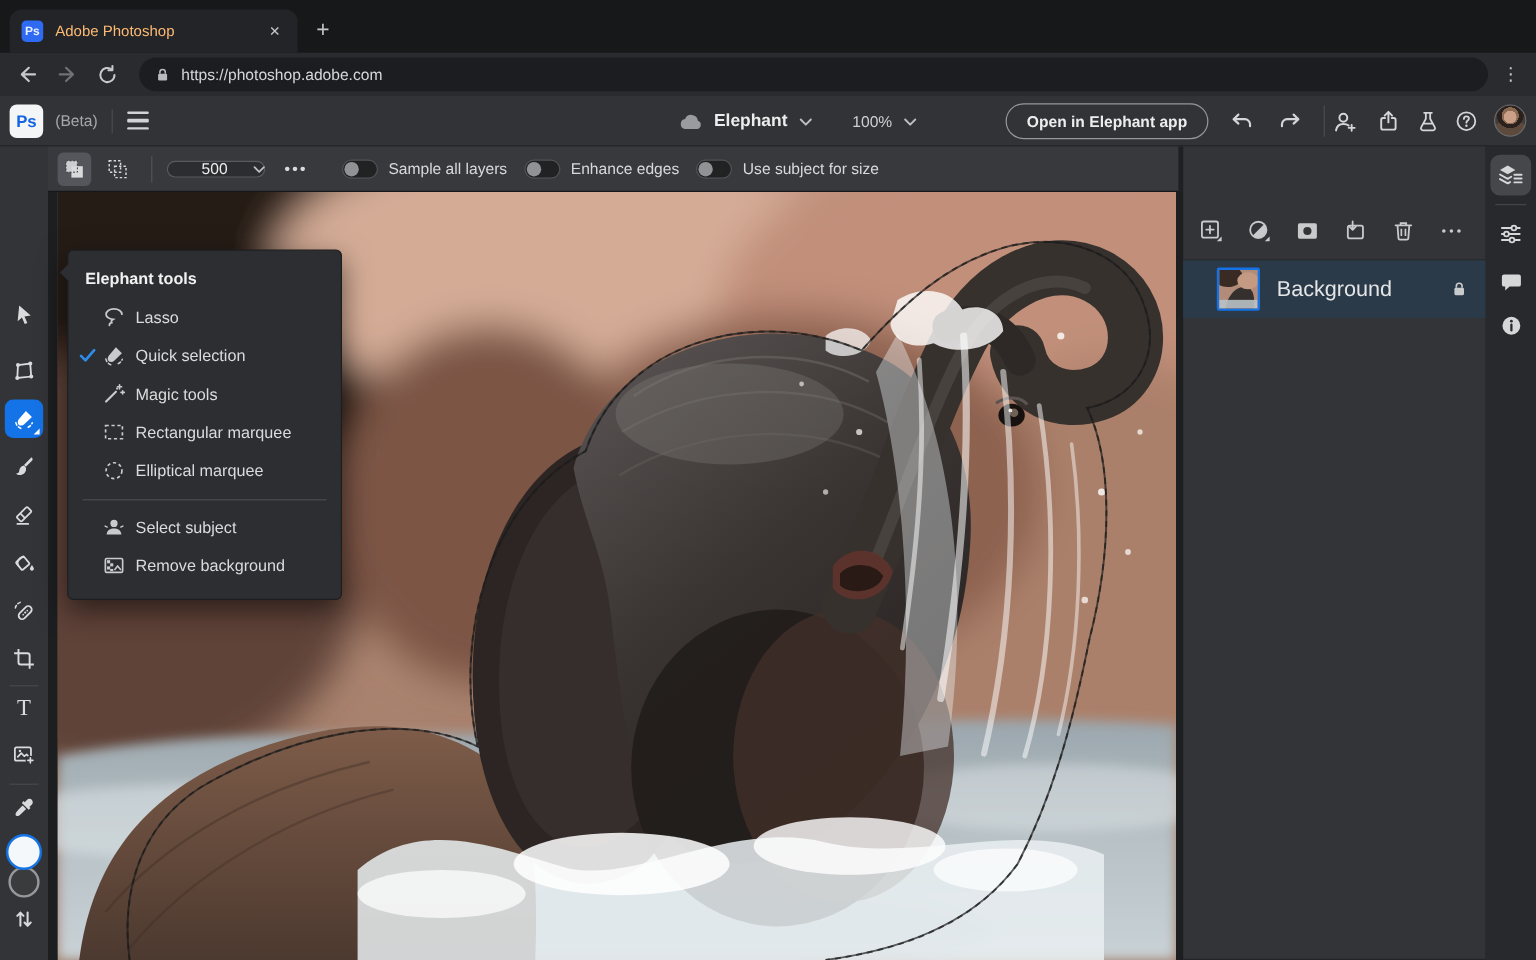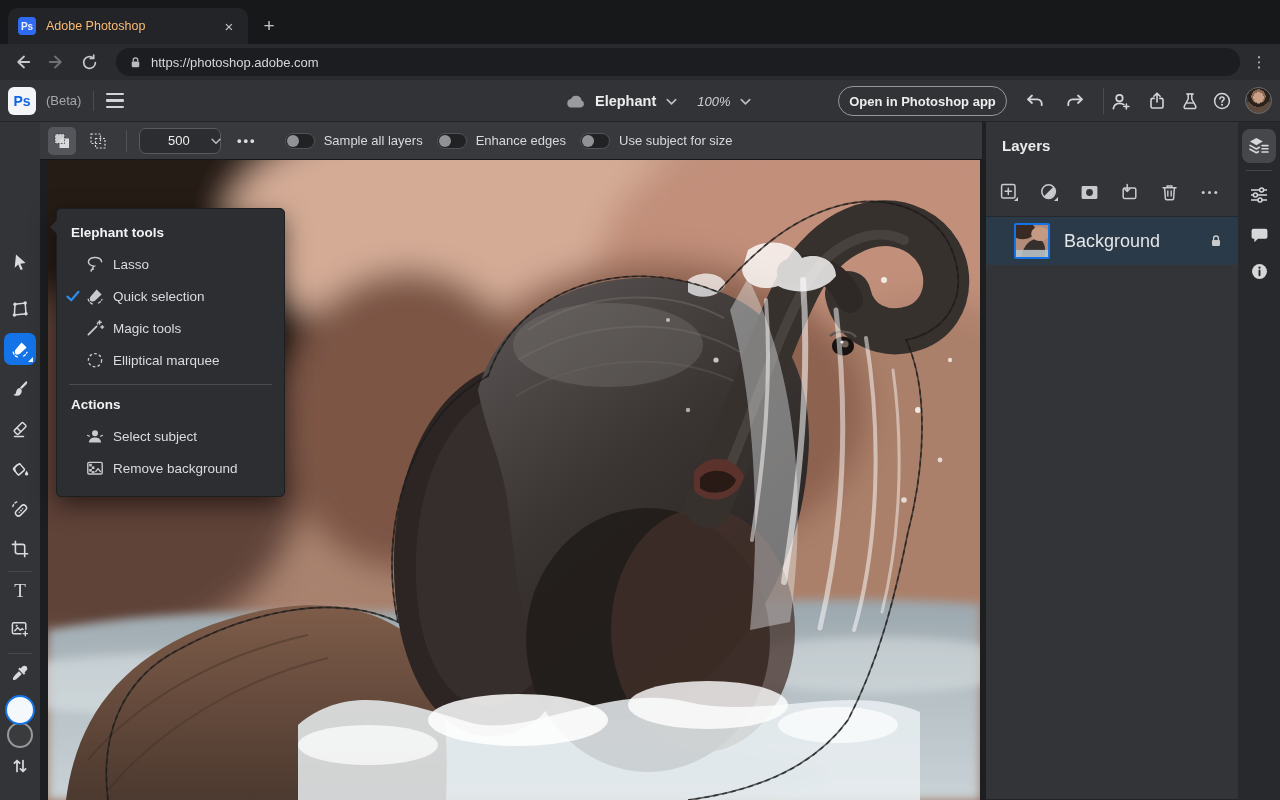--- a/index.html
+++ b/index.html
@@ -32,21 +32,21 @@
   .appbar { left:0; top:80px; width:1280px; height:42px; background:#323337; display:flex; align-items:center;
             border-bottom:1px solid #232427; }
   .ps-logo { margin-left:8px; width:28px; height:28px; border-radius:6px; background:#f4f5f6; color:#1264e3;
              font-weight:bold; font-size:14px; display:flex; align-items:center; justify-content:center; }
   .beta { color:#a6a7aa; font-size:13px; margin-left:10px; }
   .vdiv { width:1px; height:20px; background:#4a4b4f; margin:0 12px; }
   .hamb { width:24px; height:24px; display:flex; flex-direction:column; justify-content:center; gap:4px; }
   .hamb i { display:block; height:2.2px; width:18px; background:#d2d3d5; border-radius:1px; }
   .docgroup { position:absolute; left:565px; top:0; height:42px; display:flex; align-items:center; gap:8px; }
   .doc-name { color:#eceded; font-size:14.5px; font-weight:600; }
-  .zoom-val { color:#cfd0d2; font-size:13px; margin-left:10px;font-style:italic; }
+  .zoom-val { color:#cfd0d2; font-size:13px; margin-left:23px; }
   .chev { color:#bdbec1; }
   .open-app { position:absolute; left:838px; top:86px; width:169px; height:30px; border:1.5px solid #96979b;
               border-radius:16px; color:#ededee; font-size:13px; font-weight:600; display:flex;
               align-items:center; justify-content:center; background:transparent; }
   .tb-ic { position:absolute; top:88px; width:26px; height:26px; display:flex; align-items:center;
            justify-content:center; color:#d4d5d7; }
   .appbar-div { position:absolute; left:1103px; top:88px; width:1px; height:26px; background:#4a4b4f; }
   .avatar { position:absolute; left:1245px; top:87px; width:27px; height:27px; border-radius:50%;
             border:1px solid #6a6b6e;
             background:
@@ -69,21 +69,21 @@
   .bg-swatch { position:absolute; left:7px; top:600px; width:26px; height:26px; border-radius:50%;
                background:#3a3b3d; border:2px solid #97989b; z-index:1; }
 
   
   .optbar { left:40px; top:122px; width:942px; height:38px; background:#38393c; display:flex;
             align-items:center; border-bottom:1px solid #161718; }
   .mode-btn { width:28px; height:28px; border-radius:5px; display:flex; align-items:center;
               justify-content:center; color:#d9dadb; margin-left:8px; }
   .mode-btn.active { background:#55565b; }
   .opt-div { width:1px; height:22px; background:#515257; margin:0 12px 0 14px; }
-  .size-dd { width:82px; height:26px; background:#2c2d30; border:1px solid #595a5f; border-radius:7px;
+  .size-dd { width:82px; height:14px; background:#2c2d30; border:1px solid #595a5f; border-radius:7px;
              display:flex; align-items:center; padding:0 9px; gap:19px; }
   .size-dot { width:14px; height:14px; border-radius:50%; background:#b9babd; }
   .size-val { color:#ececed; font-size:13px; flex:1; text-align:center; }
   .more-dots { margin:0 14px 0 16px; color:#d9dadb; letter-spacing:2px; font-size:13px; font-weight:bold; }
   .toggle-row { display:flex; align-items:center; gap:9px; margin-left:14px; }
   .switch { width:30px; height:16px; border-radius:8px; background:#212224; border:1px solid #515255;
             position:relative; }
   .switch .knob { position:absolute; left:1px; top:1px; width:12px; height:12px; border-radius:50%;
                   background:#919295; }
   .toggle-label { color:#d8d9db; font-size:13px; }
@@ -393,21 +393,21 @@
           </svg>
         </span>
       <span class="zoom-val">100%</span>
       <span class="chev">
           <svg class="ic" width="15" height="15">
             <use href="#i-chev"></use>
           </svg>
         </span>
     </div>
   </div>
-  <div class="abs open-app">Open in Photoshop app</div>
+  <div class="abs open-app">Open in Elephant app</div>
   <div class="abs tb-ic" style="left:1022px">
       <svg class="ic" width="22" height="20">
         <use href="#i-undo"></use>
       </svg>
     </div>
   <div class="abs tb-ic" style="left:1062px">
       <svg class="ic" width="22" height="20">
         <use href="#i-redo"></use>
       </svg>
     </div>
@@ -675,47 +675,53 @@
       <span class="fly-ico">
           <svg class="ic" width="20" height="20">
             <use href="#i-wand"></use>
           </svg>
         </span>
       <span class="fly-label">Magic tools</span>
     </div>
     <div class="fly-item">
       <span class="fly-ico">
           <svg class="ic" width="20" height="20">
+            <use href="#i-rectm"></use>
+          </svg>
+        </span>
+      <span class="fly-label">Rectangular marquee</span>
+    </div>
+    <div class="fly-item">
+      <span class="fly-ico">
+          <svg class="ic" width="20" height="20">
             <use href="#i-ellipm"></use>
           </svg>
         </span>
       <span class="fly-label">Elliptical marquee</span>
     </div>
     <div class="fly-div"></div>
-    <div class="fly-header">Actions</div>
     <div class="fly-item">
       <span class="fly-ico">
           <svg class="ic" width="20" height="20">
             <use href="#i-subject"></use>
           </svg>
         </span>
       <span class="fly-label">Select subject</span>
     </div>
     <div class="fly-item">
       <span class="fly-ico">
           <svg class="ic" width="20" height="20">
             <use href="#i-removebg"></use>
           </svg>
         </span>
       <span class="fly-label">Remove background</span>
     </div>
   </div>
 
   <div class="abs lpanel">
-    <div class="lp-title">Layers</div>
     <div class="lp-icons">
       <span class="lp-ic">
           <svg class="ic" width="21" height="21">
             <use href="#i-addlayer"></use>
           </svg>
         </span>
       <span class="lp-ic">
           <svg class="ic" width="21" height="21">
             <use href="#i-adjust"></use>
           </svg>

